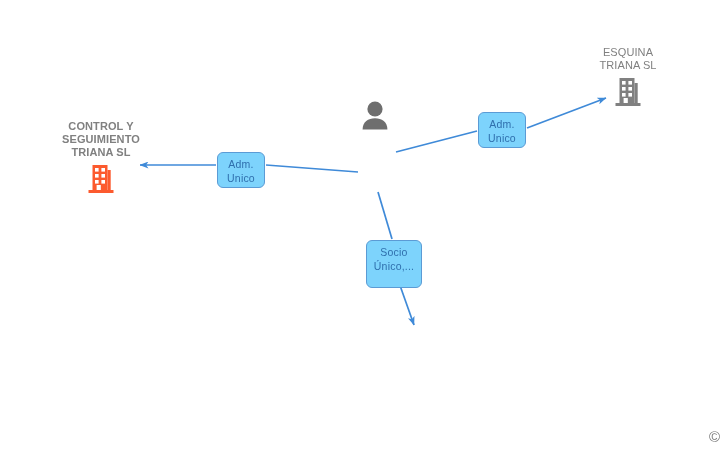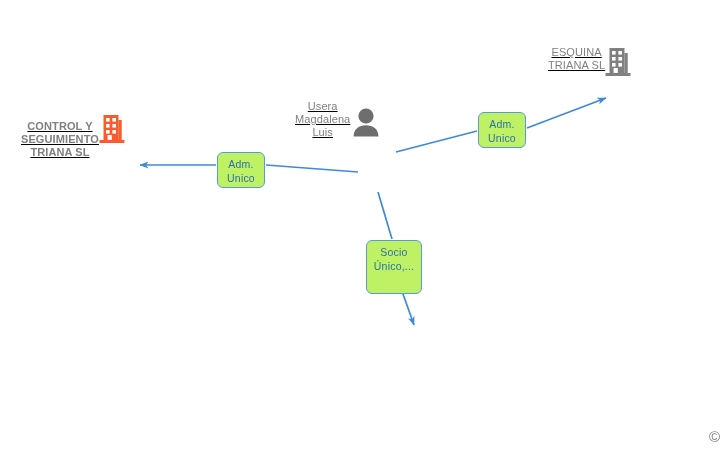--- a/index.html
+++ b/index.html
@@ -24,25 +24,24 @@
     top: 0;
     width: 728px;
     height: 450px;
     pointer-events: none;
   }
 
   
   .node {
     position: absolute;
     display: flex;
-    flex-direction: row;
+    flex-direction: column;
     align-items: center;
     width: 160px;
     margin-left: -80px;
-    text-decoration: underline;
   }
   .node-label {
     font-size: 11px;
     line-height: 13px;
     color: #808080;
     text-align: center;
     letter-spacing: 0.1px;
     white-space: pre-line;
   }
   .node-label.bold {
@@ -56,21 +55,21 @@
   .icon-wrap {
     line-height: 0;
   }
 
   
   .chip {
     position: absolute;
     box-sizing: border-box;
     border: 1.6px solid #5b9bd5;
     border-radius: 6px;
-    background: #bef264;
+    background: #7dd3fc;
     color: #2f6fad;
     font-size: 10.5px;
     line-height: 14px;
     text-align: center;
     padding: 4px 6px 5px 6px;
     white-space: pre-line;
     letter-spacing: 0.2px;
   }
 
   
@@ -143,23 +142,20 @@
         <rect x="7" y="10" width="3.6" height="3.6" fill="#ffffff"></rect>
         <rect x="13.4" y="10" width="3.6" height="3.6" fill="#ffffff"></rect>
         <rect x="7" y="16" width="3.6" height="3.6" fill="#ffffff"></rect>
         <rect x="13.4" y="16" width="3.6" height="3.6" fill="#ffffff"></rect>
         <rect x="8.6" y="21" width="4.2" height="5" fill="#ffffff"></rect>
       </svg>
     </div>
   </div>
 
   <div class="node" style="left:375px; top:100px;">
-    <div class="node-label above">Usera
-Magdalena
-Luis</div>
     <div class="icon-wrap">
       <svg width="32" height="30" viewBox="0 0 32 30" xmlns="http://www.w3.org/2000/svg">
         <circle cx="16" cy="9" r="7.6" fill="#6e6e6e"></circle>
         <path d="M3.6,29.5 C3.6,21.8 9.2,18.2 16,18.2 C22.8,18.2 28.4,21.8 28.4,29.5 Z" fill="#6e6e6e"></path>
       </svg>
     </div>
   </div>
 
   <div class="node" style="left:628px; top:46px;">
     <div class="node-label above">ESQUINA
@@ -180,20 +176,20 @@
     </div>
   </div>
 
 
   <div class="chip" style="left:217px; top:152px; width:48px; height:36px;">Adm.
 Unico</div>
 
   <div class="chip" style="left:478px; top:112px; width:48px; height:36px;">Adm.
 Unico</div>
 
-  <div class="chip" style="left:366px; top:240px; width:56px; height:54px;">Socio
+  <div class="chip" style="left:366px; top:240px; width:56px; height:48px;">Socio
 Único,...</div>
 
   <div id="watermark">
     <span class="c-mark">©</span>
   </div>
 
 </div>
 
 </body></html>

